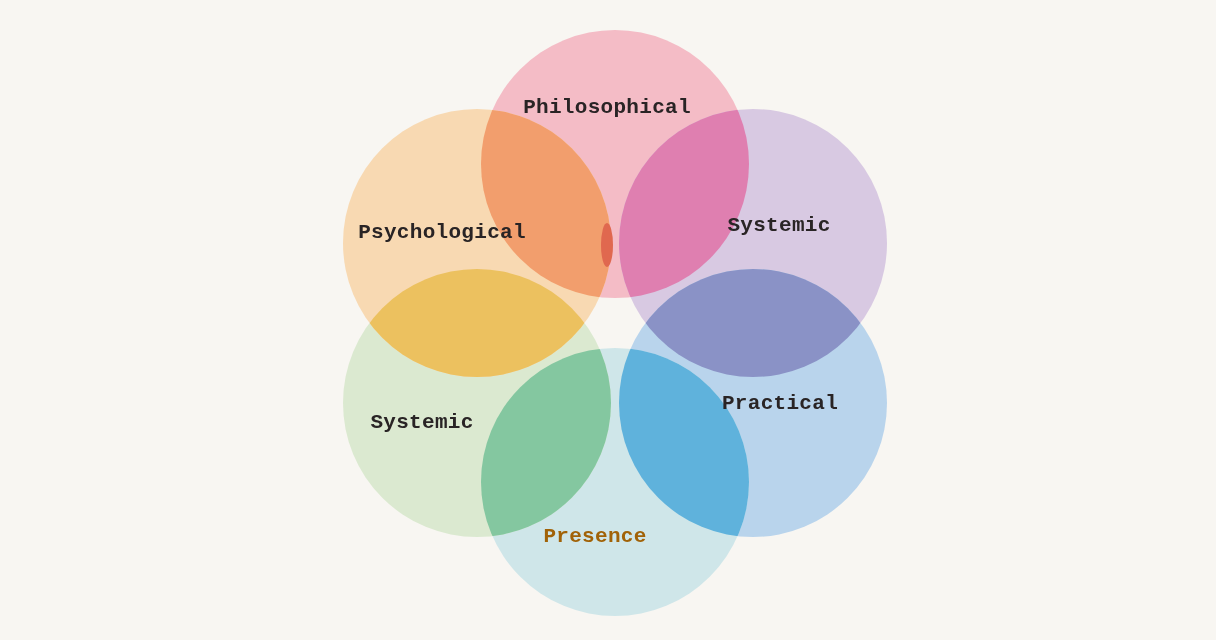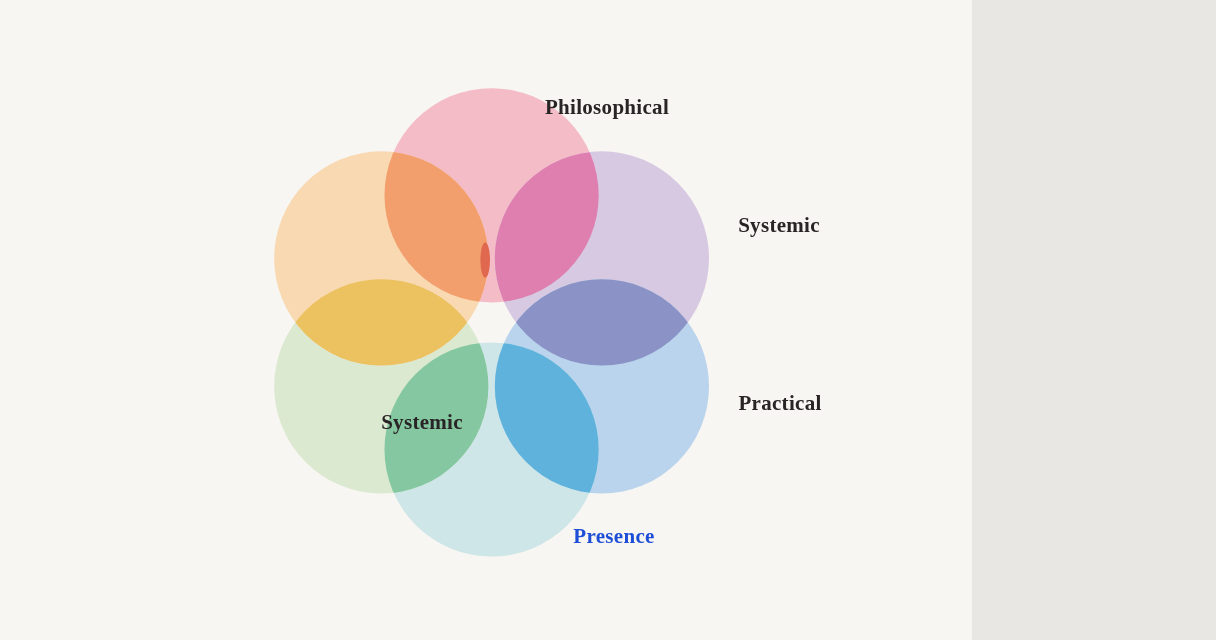--- a/index.html
+++ b/index.html
@@ -2,24 +2,24 @@
 <html><head>
 <meta charset="utf-8">
 <style>
   html, body {
     margin: 0;
     padding: 0;
     background: #e9e7e3;
   }
   .stage {
     position: relative;
-    width: 972px;
+    width: 1216px;
     height: 640px;
     overflow: hidden;
-    font-family: Liberation Serif, serif;
+    font-family: Liberation Mono, monospace;
   }
   .venn-svg {
     position: absolute;
     inset: 0;
     width: 100%;
     height: 100%;
     display: block;
   }
   .vlabel {
     position: absolute;
@@ -67,15 +67,16 @@
       <circle cx="615" cy="482" r="134" fill="#5fb2dc" clip-path="url(#clip2)"></circle>
       <circle cx="477" cy="403" r="134" fill="#84c7a0" clip-path="url(#clip3)"></circle>
       <circle cx="477" cy="243" r="134" fill="#ecc15f" clip-path="url(#clip4)"></circle>
       <circle cx="615" cy="164" r="134" fill="#f29e6d" clip-path="url(#clip5)"></circle>
       <ellipse cx="607" cy="245" rx="6" ry="22" fill="#e0684f"></ellipse>
     </svg>
 
   <div class="vlabel" style="color: rgb(41, 36, 37); left: 607px; top: 107px;">Philosophical</div>
   <div class="vlabel" style="color: rgb(41, 36, 37); left: 779px; top: 225px;">Systemic</div>
   <div class="vlabel" style="color: rgb(41, 36, 37); left: 780px; top: 403px;">Practical</div>
-  <div class="vlabel" style="color: #1d4ed8; left: 614px; top: 536px;">Presence</div>
+  <div class="vlabel" style="color: #a16207; left: 595px; top: 536px;">Presence</div>
   <div class="vlabel" style="color: rgb(41, 36, 37); left: 422px; top: 422px;">Systemic</div>
+  <div class="vlabel" style="color: rgb(41, 36, 37); left: 442px; top: 232px;">Psychological</div>
 </div>
 
 </body></html>

